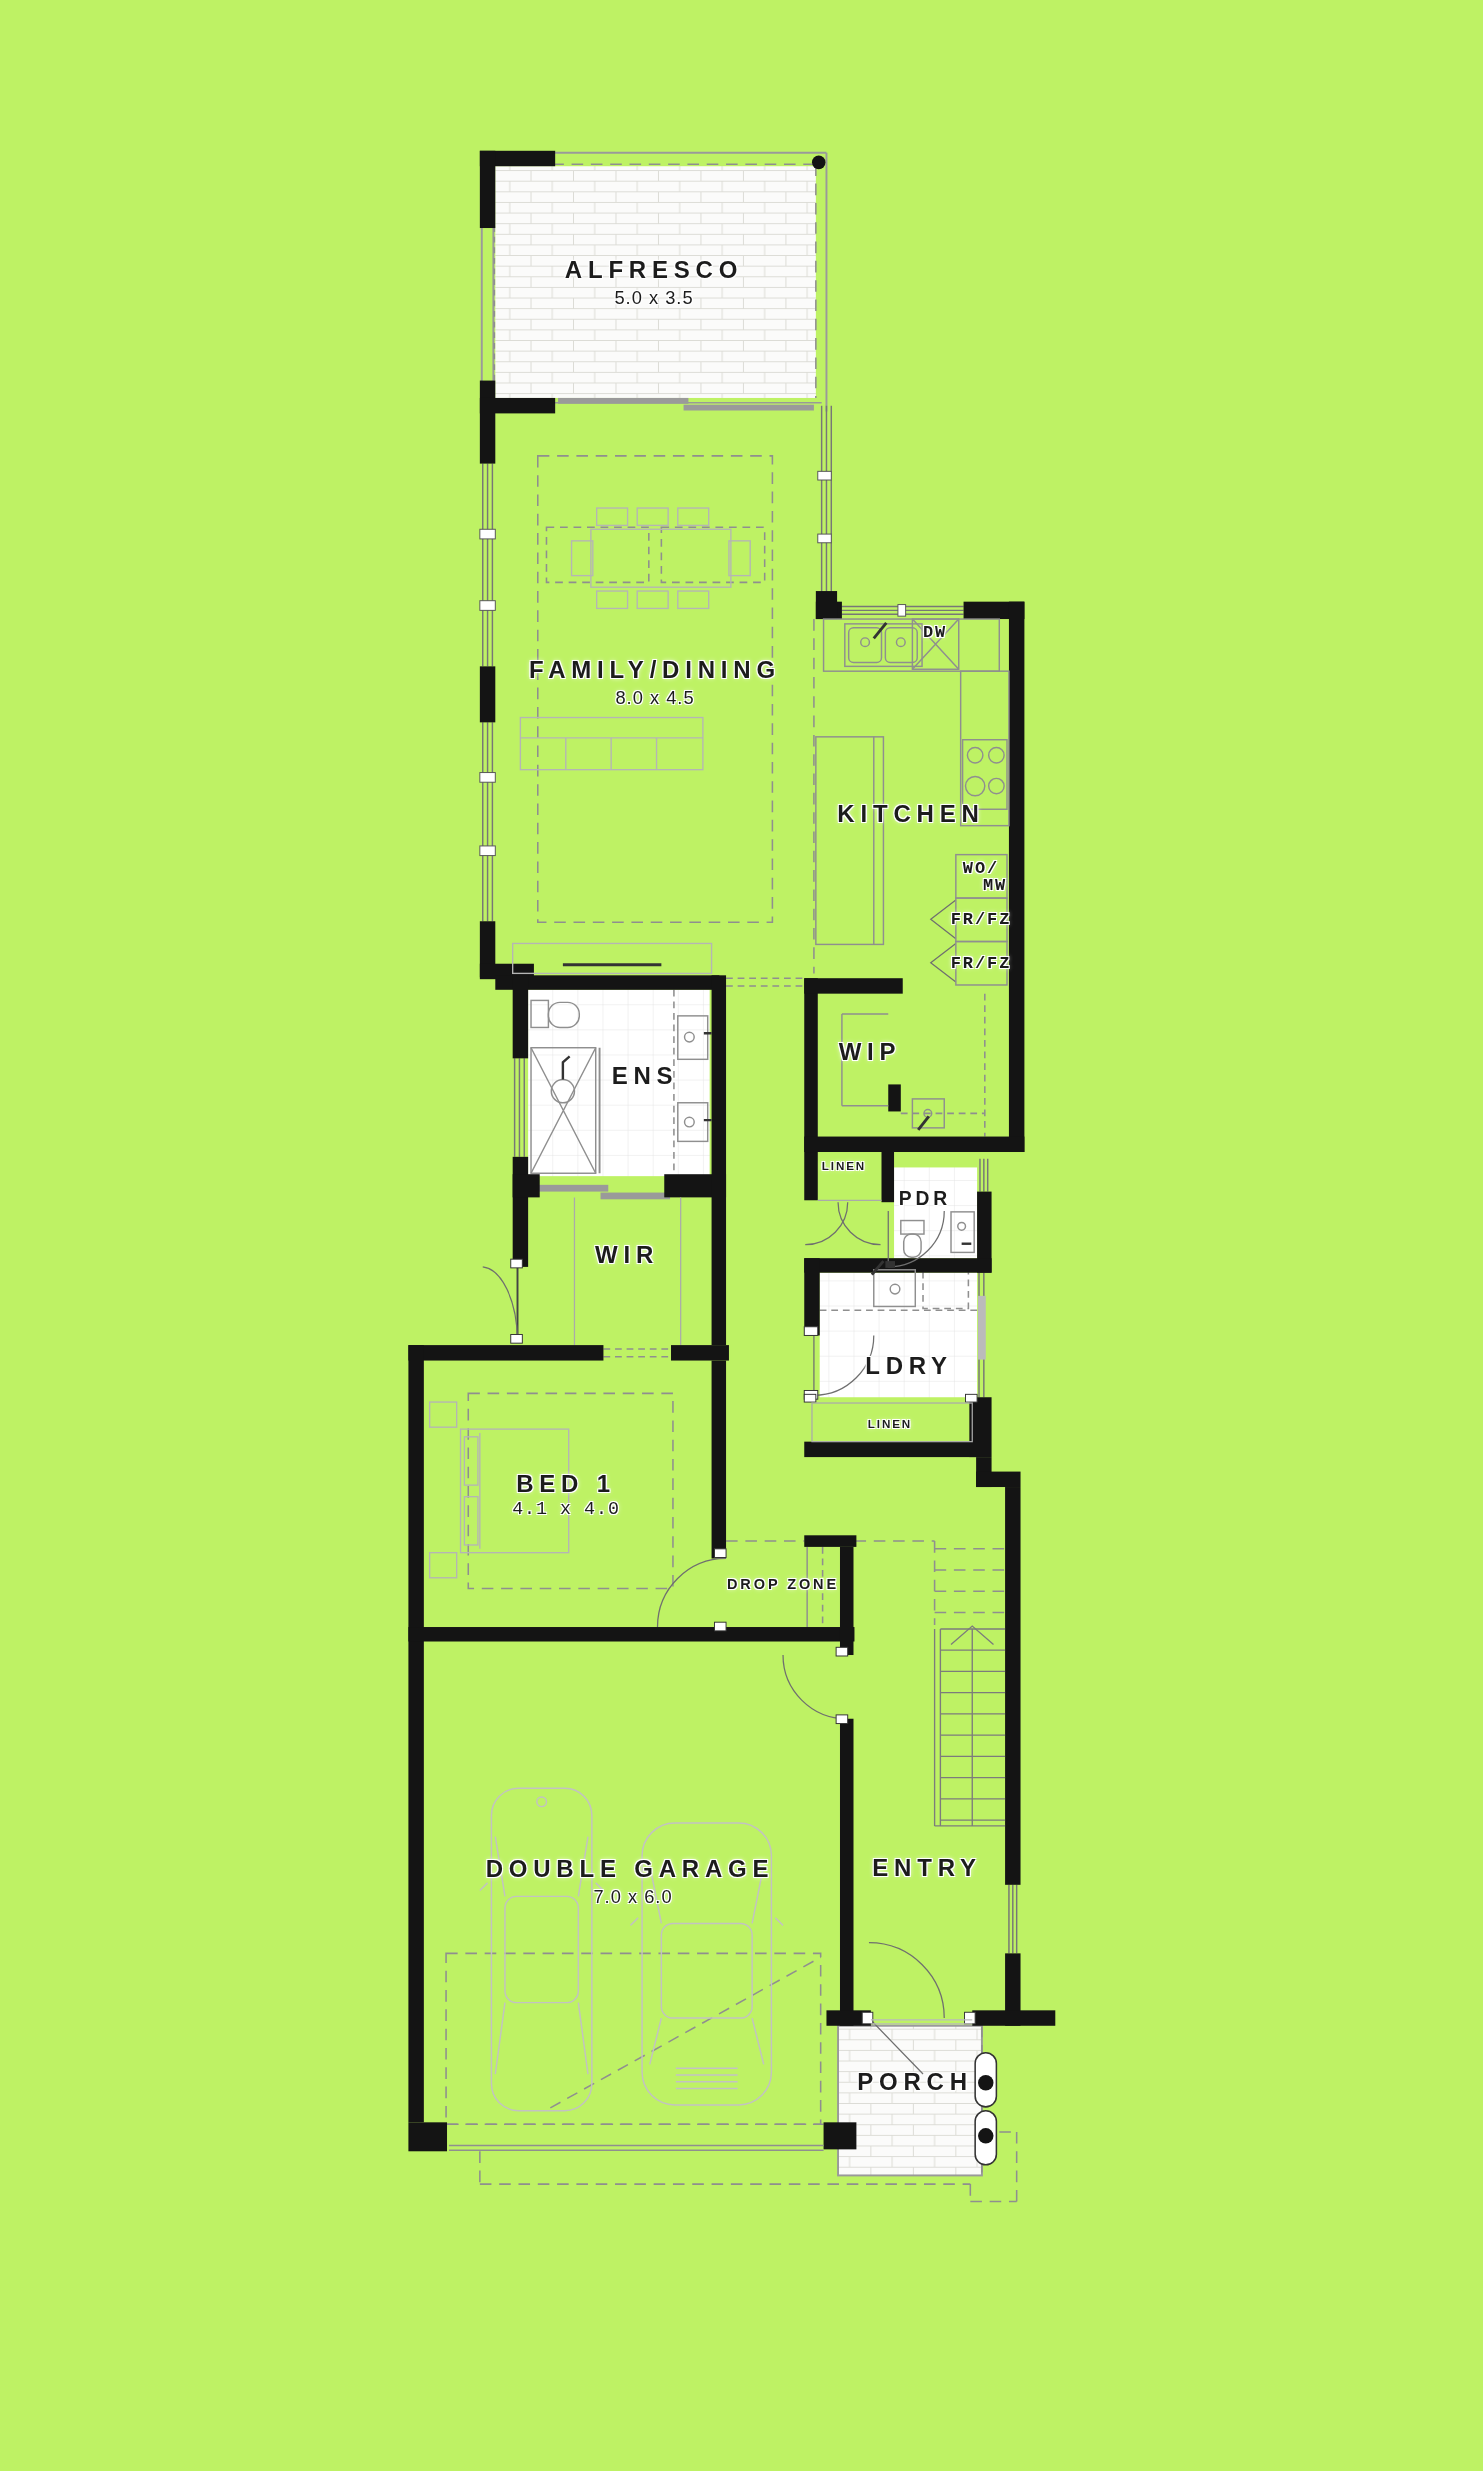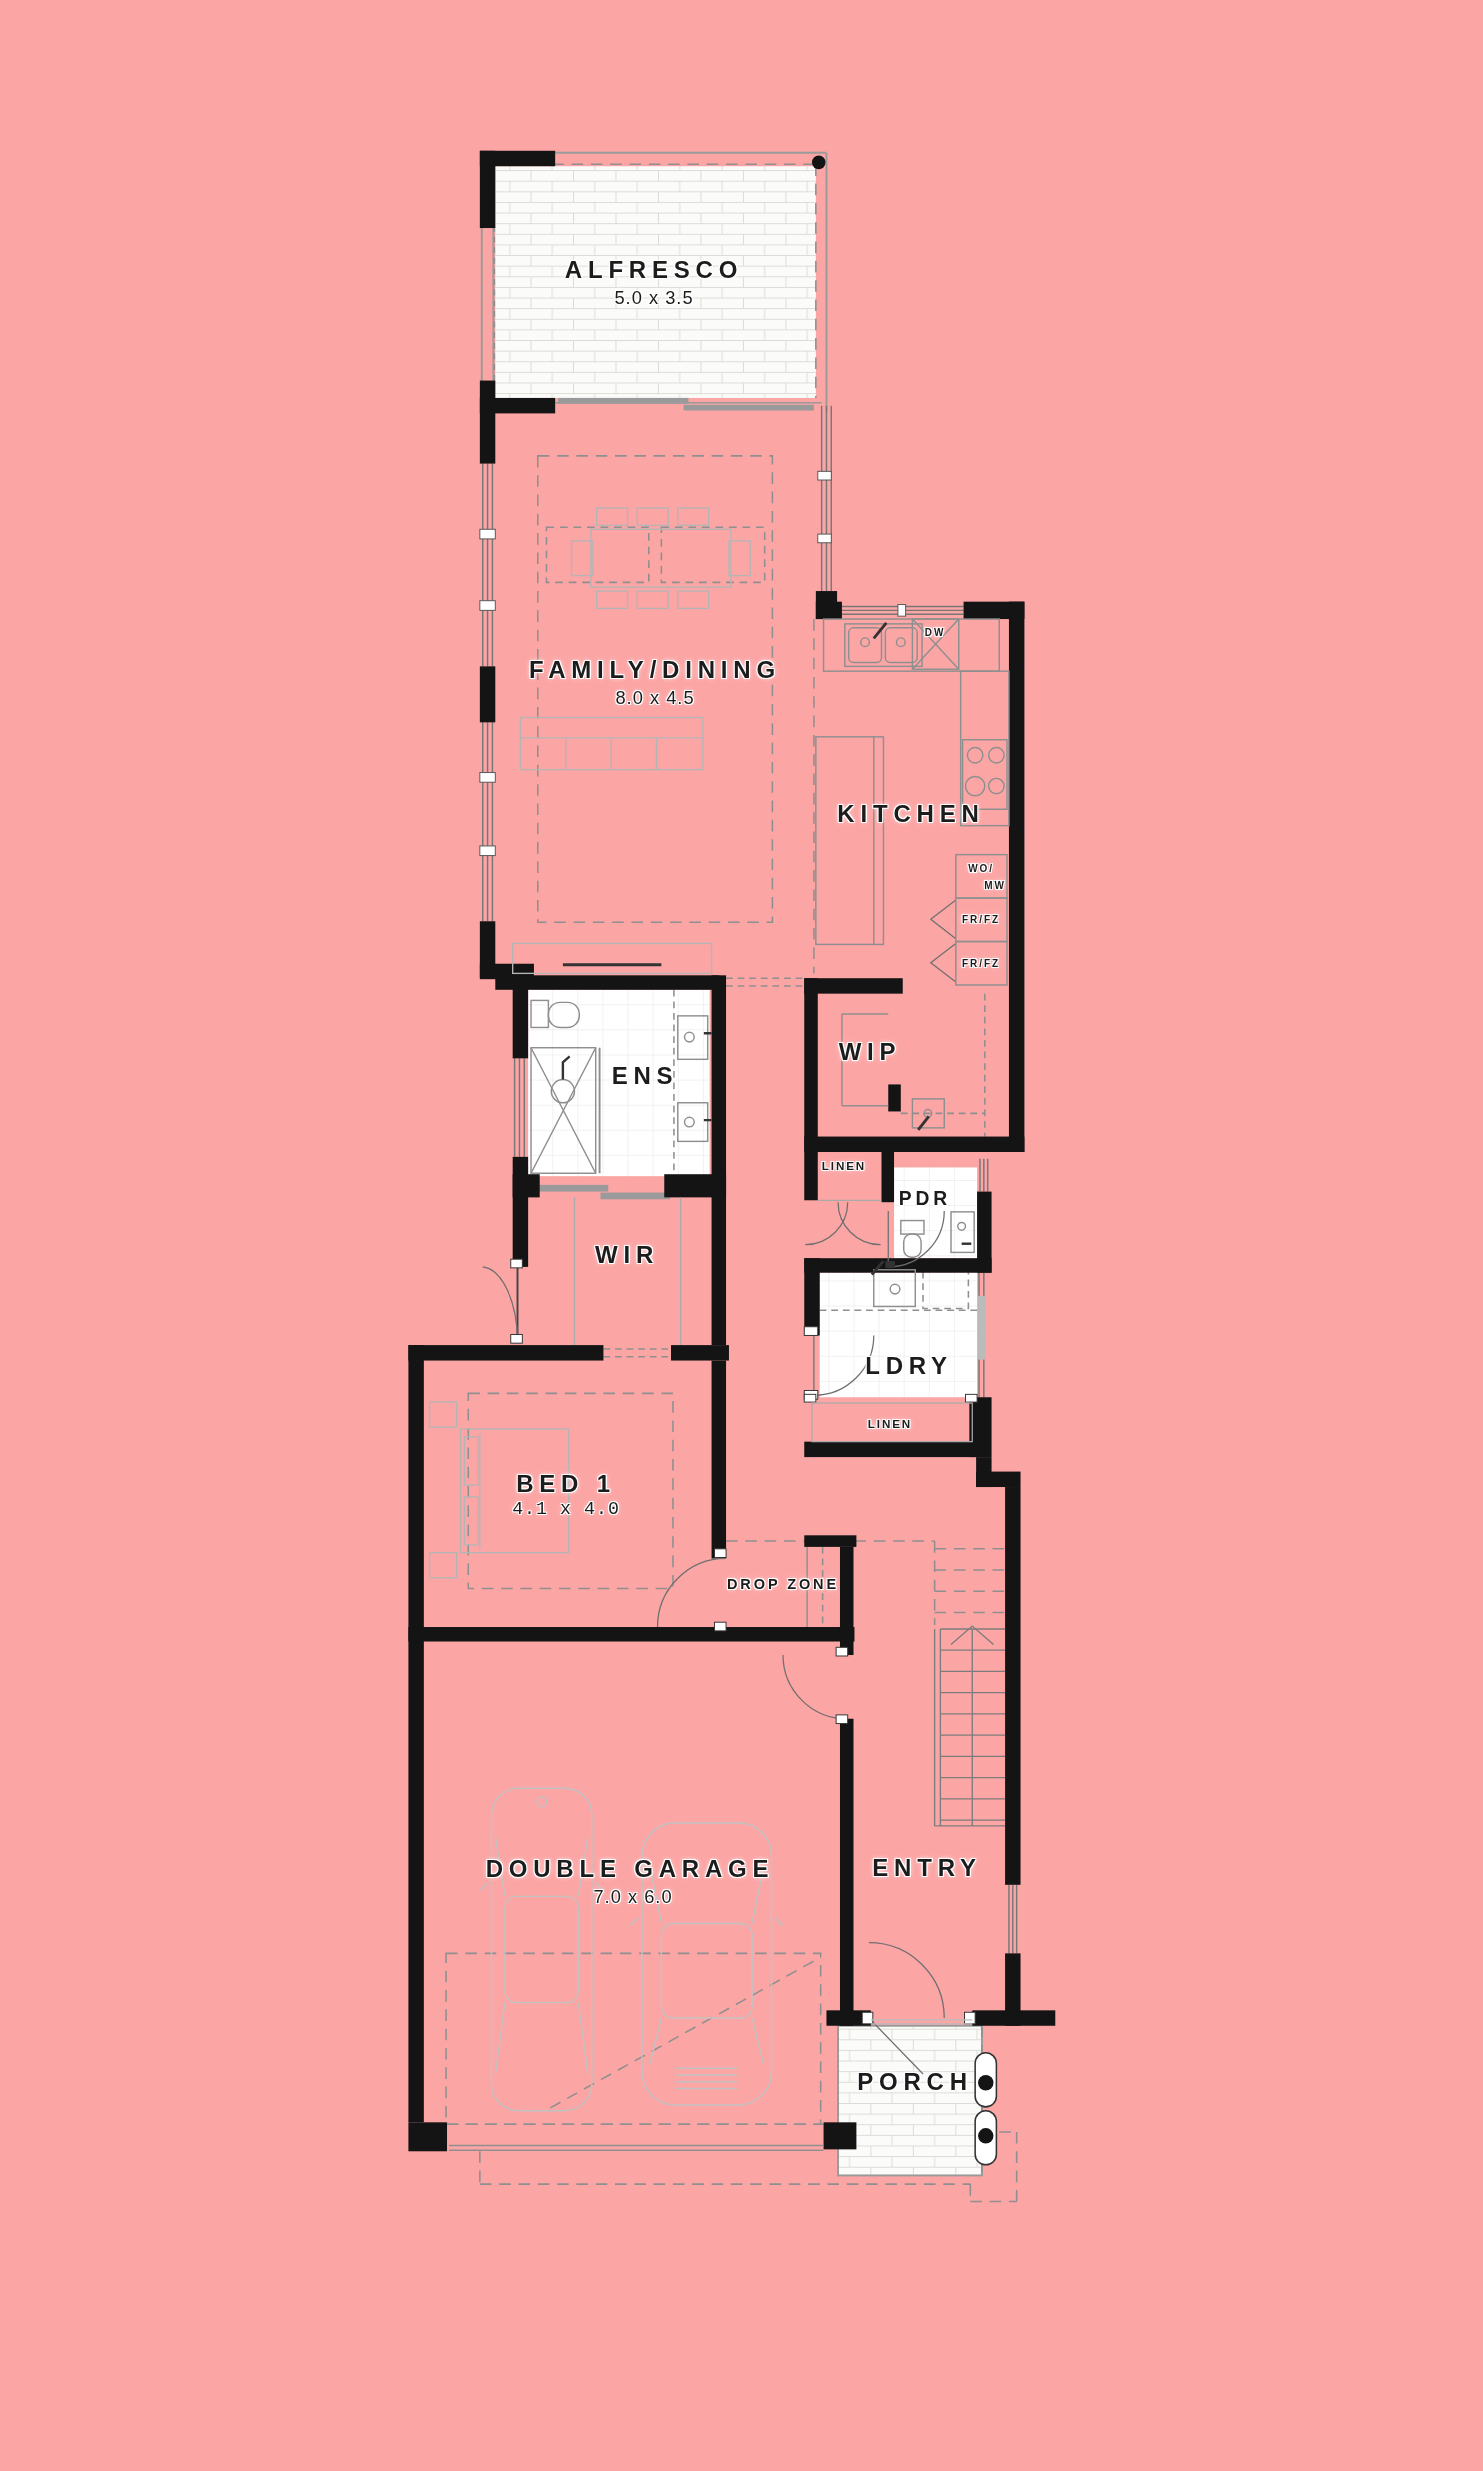--- a/index.html
+++ b/index.html
@@ -1,25 +1,25 @@
 <!DOCTYPE html>
 <html><head>
 <meta charset="utf-8">
 <style>
   html,body{margin:0;padding:0;background:#ffffff;}
-  .page{position:relative;width:1483px;height:2472px;background:#fca5a5;overflow:hidden;
+  .page{position:relative;width:1483px;height:2472px;background:#bef264;overflow:hidden;
         font-family:"Liberation Sans", sans-serif;}
   .plan-svg{position:absolute;left:0;top:0;}
   .labels{position:absolute;left:0;top:0;width:100%;height:100%;pointer-events:none;}
   .lbl{position:absolute;transform:translate(-50%,-50%);white-space:nowrap;color:#1c1c1c;
        font-weight:bold;
        text-shadow:-1px -1px 0 #fff,1px -1px 0 #fff,-1px 1px 0 #fff,1px 1px 0 #fff,0 0 5.8px #fff;}
   .lbl-lg{font-size:24px;letter-spacing:5.8px;}
   .lbl-md{font-size:19.3px;letter-spacing:3.9px;}
-  .lbl-sm{font-size:10px;letter-spacing:1.9px;}
+  .lbl-sm{font-size:17px;letter-spacing:1.9px;font-family:Liberation Mono, monospace;}
   .lbl-xs{font-size:11.6px;letter-spacing:1.9px;}
   .lbl-dz{font-size:14.5px;letter-spacing:2.9px;}
   .lbl-dim{font-size:18.3px;letter-spacing:1px;font-weight:normal;}
 </style>
 </head>
 <body>
 
 <div class="page">
 
 <svg class="plan-svg" width="1483" height="2472" viewBox="0 0 1536 2560">

